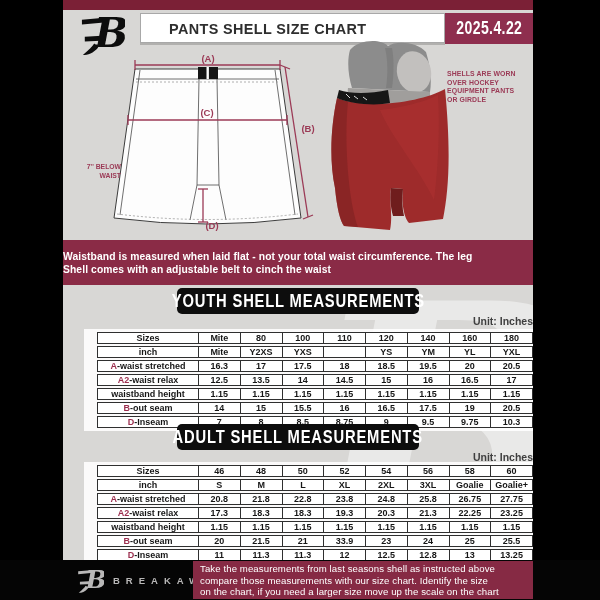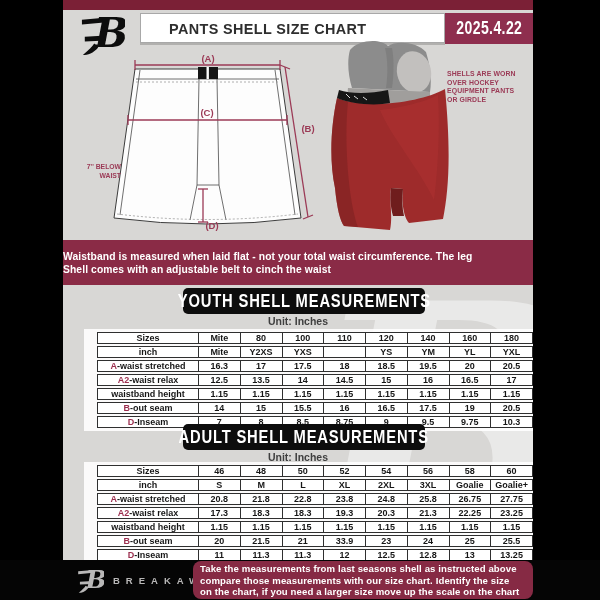--- a/index.html
+++ b/index.html
@@ -31,24 +31,24 @@
   .photo-note{position:absolute;left:384px;top:70px;width:74px;
               font-size:6.9px;font-weight:bold;color:#9b3a56;line-height:8.6px;letter-spacing:.1px;}
 
   
   .notice{position:absolute;left:0;top:240px;width:470px;height:45px;background:#8a2b46;
           color:#fff;font-size:10.3px;font-weight:bold;text-align:left;
           display:flex;flex-direction:column;justify-content:center;line-height:13px;letter-spacing:.1px;}
 
   
   .sec-banner{position:absolute;left:114px;width:242px;height:26px;background:#0d0d0d;border-radius:5px;
-              display:flex;align-items:center;justify-content:center;z-index:2;margin-left:6px;}
+              display:flex;align-items:center;justify-content:center;z-index:2;}
   .sec-banner span{color:#fff;font-size:18px;font-weight:bold;white-space:nowrap;
                    transform:scale(.82,1.05);letter-spacing:1px;}
-  .unit{position:absolute;left:0;width:470px;text-align:center;font-size:10.5px;font-weight:bold;
+  .unit{position:absolute;left:0;width:470px;text-align:right;font-size:10.5px;font-weight:bold;
         color:#3f3f3f;z-index:2;}
   .tbl-block{position:absolute;left:3px;width:462px;background:rgba(255,255,255,.88);
              padding:1px 13px;z-index:1;margin-left:18px;}
   table.size{width:100%;border-collapse:separate;border-spacing:0 2px;table-layout:fixed;}
   table.size td{border:1px solid #2f2f2f;border-left:none;height:10px;padding:0;
                 font-size:9px;font-weight:bold;color:#161616;text-align:center;
                 line-height:10px;background:#fff;white-space:nowrap;}
   table.size td.lbl{border-left:1px solid #2f2f2f;}
   table.size td .pfx{color:#9c2f4f;}
   col.clbl{width:102px;}
@@ -59,22 +59,22 @@
   .watermark{position:absolute;right:-55px;top:275px;font-family:"DejaVu Serif",serif;
              font-style:italic;font-weight:bold;font-size:330px;line-height:300px;
              color:rgba(255,255,255,.45);z-index:0;pointer-events:none;}
 
   
   .footer{position:absolute;left:0;top:560px;width:600px;height:40px;background:#050505;}
   .brand{position:absolute;left:78px;top:6px;display:flex;align-items:center;gap:9px;color:#b9b8b8;}
   .brand .logo-sm{width:26px;height:28px;color:#b9b8b8;}
   .brand .brand-text{font-size:9.5px;font-weight:bold;letter-spacing:6px;}
   .footer-box{position:absolute;left:193px;top:1px;width:340px;height:38px;background:#80274023;
-              background:#862a44;color:#fff;font-size:9.6px;font-weight:bold;line-height:11.6px;
-              padding:2px 7px;letter-spacing:.1px;border-radius:8px;}
+              background:#862a44;color:#fff;font-size:9.6px;font-weight:normal;line-height:11.6px;
+              padding:2px 7px;letter-spacing:.1px;}
 </style>
 </head>
 <body>
 
 <div class="page">
   <div class="band left"></div>
   <div class="band right"></div>
 
   <div class="content">
     <div class="watermark">B</div>

